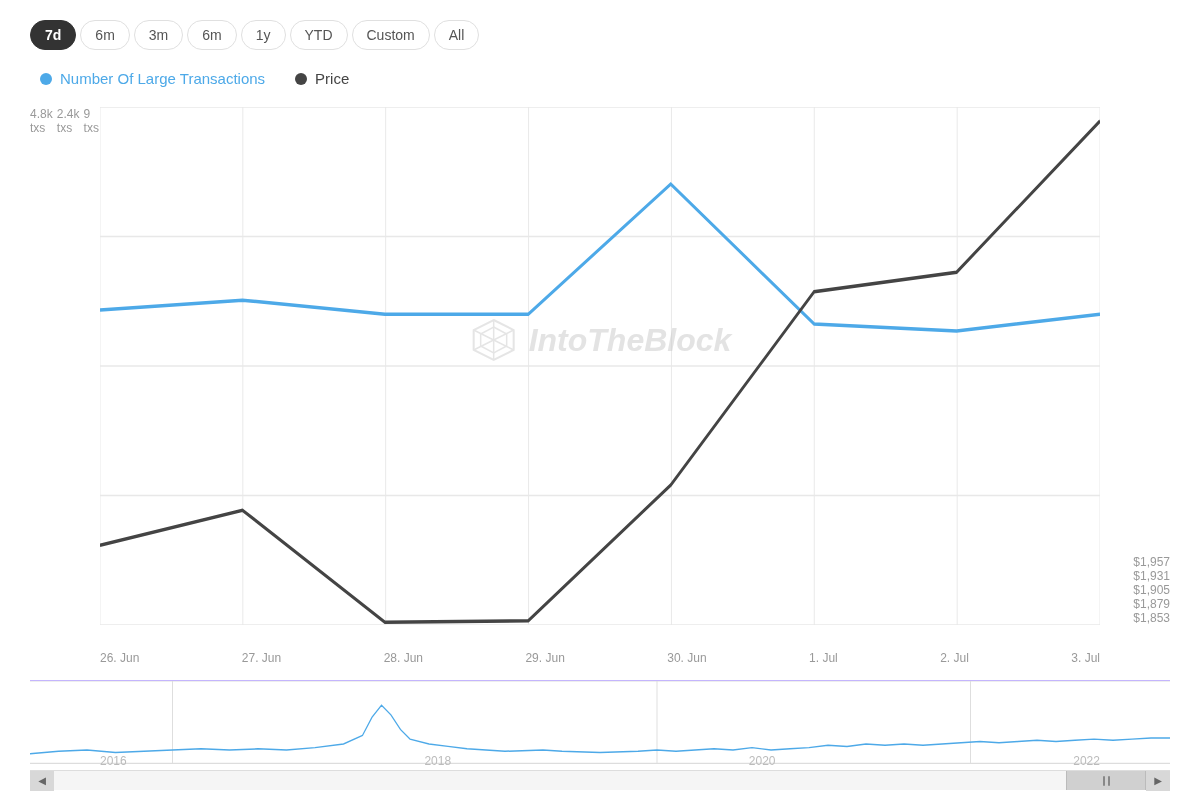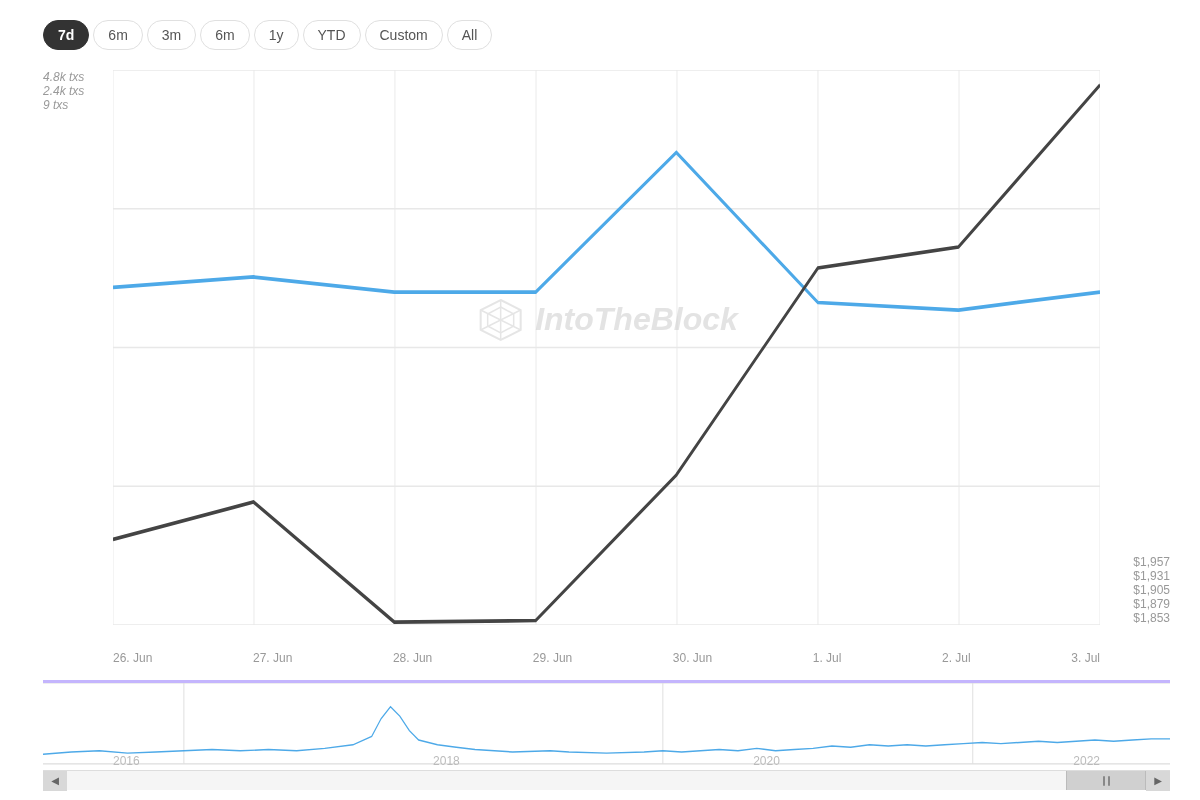--- a/index.html
+++ b/index.html
@@ -8,21 +8,21 @@
       font-family: -apple-system, BlinkMacSystemFont, 'Segoe UI', sans-serif;
       width: 1200px;
       height: 800px;
       overflow: hidden;
       color: #333;
     }
 
     .container {
       width: 1200px;
       height: 800px;
-      padding: 20px 30px 10px 43px;
+      padding: 20px 30px 10px 30px;
       display: flex;
       flex-direction: column;
     }
 
     
     .time-range {
       display: flex;
       align-items: center;
       gap: 4px;
       margin-bottom: 20px;
@@ -92,24 +92,23 @@
     }
 
     
     .y-axis-left {
       position: absolute;
       left: 0;
       top: 0;
       bottom: 50px;
       width: 70px;
       display: flex;
-      flex-direction: column;
+      flex-direction: row;
       justify-content: flex-start;
       align-items: flex-start;
-      font-style: italic;
     }
 
     .y-label {
       font-size: 12px;
       color: #999;
     }
 
     
     .y-axis-right {
       position: absolute;
@@ -168,21 +167,21 @@
       width: 50px;
       height: 50px;
       opacity: 0.3;
     }
 
     
     .navigator {
       height: 110px;
       position: relative;
       margin-top: 5px;
-      border-top: 3px solid #c4b5fd;
+      border-top: 1px solid #c4b5fd;
     }
 
     .navigator-svg {
       width: 100%;
       height: 100%;
     }
 
     .navigator-scrollbar {
       position: absolute;
       bottom: 0;
@@ -298,20 +297,30 @@
   <button class="time-btn active">7d</button>
       <button class="time-btn">6m</button>
       <button class="time-btn">3m</button>
       <button class="time-btn">6m</button>
       <button class="time-btn">1y</button>
       <button class="time-btn">YTD</button>
       <button class="time-btn">Custom</button>
       <button class="time-btn">All</button>
     </div>
 
+  <div class="legend">
+    <div class="legend-item">
+      <div class="legend-dot blue"></div>
+      <span class="legend-label">Number Of Large Transactions</span>
+    </div>
+    <div class="legend-item">
+      <div class="legend-dot dark"></div>
+      <span class="legend-label dark">Price</span>
+    </div>
+  </div>
 
   <div class="chart-area">
     <div class="main-chart">
 
       <div class="y-axis-left">
         <span class="y-label">4.8k txs</span>
         <span class="y-label">2.4k txs</span>
         <span class="y-label">9 txs</span>
       </div>
 

